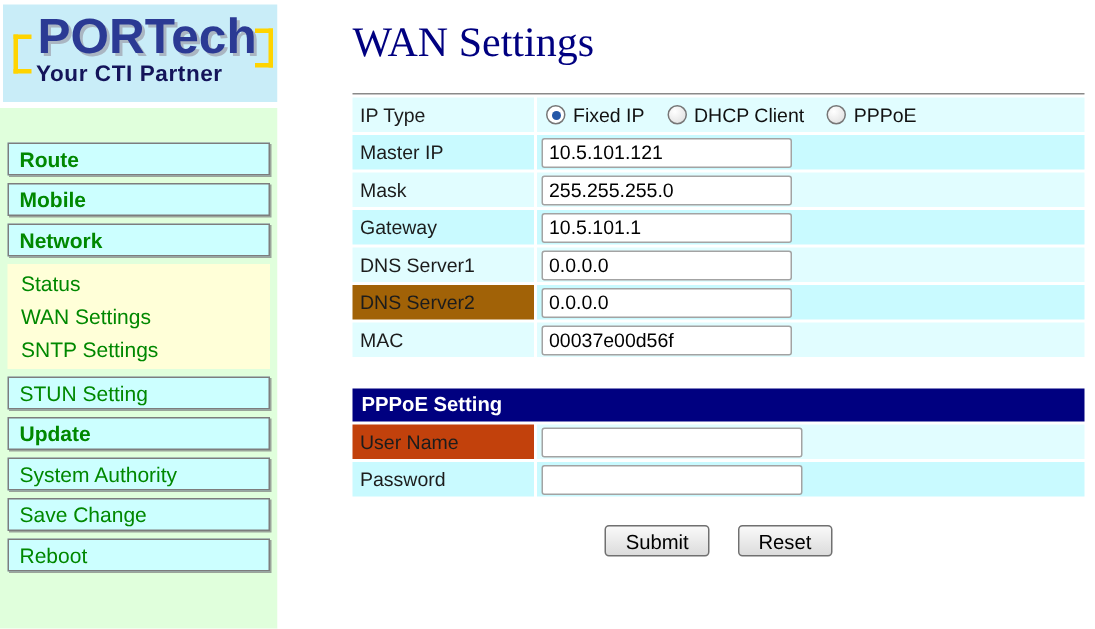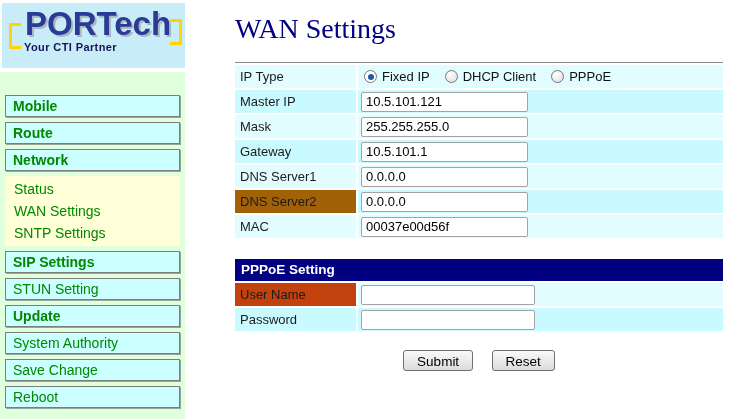--- a/index.html
+++ b/index.html
@@ -4,21 +4,21 @@
 <style>
   * { margin:0; padding:0; box-sizing:border-box; }
   html,body { width:730px; height:419px; background:#ffffff; overflow:hidden;
               font-family:"Liberation Sans", sans-serif; }
 
   
   .sidebar { position:absolute; left:0; top:0; width:185px; height:419px; }
   .logo-area { position:absolute; left:2px; top:3px; width:183px; height:65px; }
   .brand { position:absolute; left:23px; top:2px; font-size:33px; font-weight:bold;
            letter-spacing:0px; text-shadow:2px 2px 0 #aab6c2; white-space:nowrap; }
-  .tagline { position:absolute; left:22px; top:38px; font-size:11px; font-weight:bold;
+  .tagline { position:absolute; left:22px; top:38px; font-size:15px; font-weight:bold;
              letter-spacing:0.4px; white-space:nowrap; }
   .bracket { position:absolute; width:12px; height:26px; }
   .bracket.left  { left:7px;  top:20px; border-left:3px solid; border-top:3px solid; border-bottom:3px solid; }
   .bracket.right { left:168px; top:16px; border-right:3px solid; border-top:3px solid; border-bottom:3px solid; }
   .menu-panel { position:absolute; left:0; top:72px; width:185px; height:347px; padding-top:23px; }
   .menu-btn { display:block; margin:0 5px 5px 5px; height:22px; line-height:21px;
               padding-left:7px; font-size:14px; cursor:pointer;
               border:1px solid #7d7d7d; box-shadow:1px 1px 0 #9aa49a; }
   .menu-btn.bold { font-weight:bold; }
   .submenu { margin:0 5px 5px 5px; padding:2px 0; }
@@ -60,29 +60,28 @@
 <body>
 
 <div class="sidebar">
   <div class="logo-area" style="background: rgb(201, 237, 248);">
     <span class="bracket left" style="border-color: rgb(255, 212, 0);"></span>
     <span class="bracket right" style="border-color: rgb(255, 212, 0);"></span>
     <div class="brand" style="color: rgb(43, 58, 148);">PORTech</div>
     <div class="tagline" style="color: rgb(20, 20, 90);">Your CTI Partner</div>
   </div>
   <div class="menu-panel" style="background: rgb(224, 255, 220);">
+      <div class="menu-btn bold" style="background: rgb(204, 255, 255); color: rgb(0, 136, 0);">Route</div>
       <div class="menu-btn bold" style="background: rgb(204, 255, 255); color: rgb(0, 136, 0);">Mobile</div>
-      <div class="menu-btn bold" style="background: rgb(204, 255, 255); color: rgb(0, 136, 0);">Route</div>
       <div class="menu-btn bold" style="background: rgb(204, 255, 255); color: rgb(0, 136, 0);">Network</div>
       <div class="submenu" style="background: rgb(255, 255, 216);">
         <div class="submenu-item" style="color: rgb(0, 136, 0);">Status</div>
         <div class="submenu-item" style="color: rgb(0, 136, 0);">WAN Settings</div>
         <div class="submenu-item" style="color: rgb(0, 136, 0);">SNTP Settings</div>
       </div>
-      <div class="menu-btn bold" style="background: rgb(204, 255, 255); color: rgb(0, 136, 0);">SIP Settings</div>
       <div class="menu-btn" style="background: rgb(204, 255, 255); color: rgb(0, 136, 0);">STUN Setting</div>
       <div class="menu-btn bold" style="background: rgb(204, 255, 255); color: rgb(0, 136, 0);">Update</div>
       <div class="menu-btn" style="background: rgb(204, 255, 255); color: rgb(0, 136, 0);">System Authority</div>
       <div class="menu-btn" style="background: rgb(204, 255, 255); color: rgb(0, 136, 0);">Save Change</div>
       <div class="menu-btn" style="background: rgb(204, 255, 255); color: rgb(0, 136, 0);">Reboot</div>
     </div>
 </div>
 
 <div class="main">
   <div class="content">

